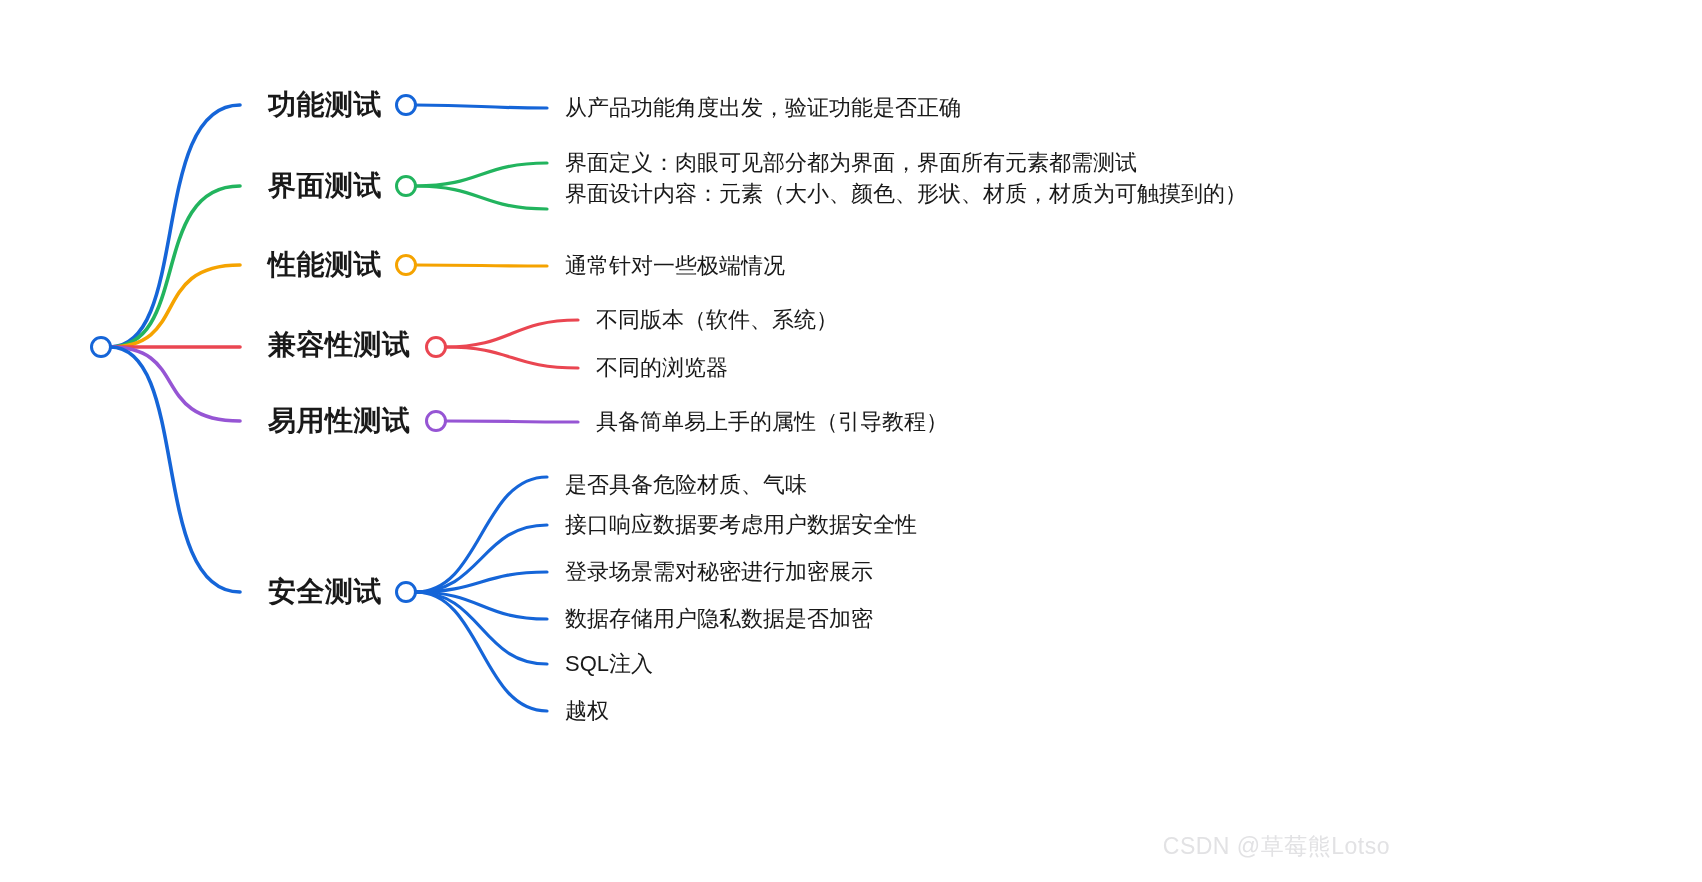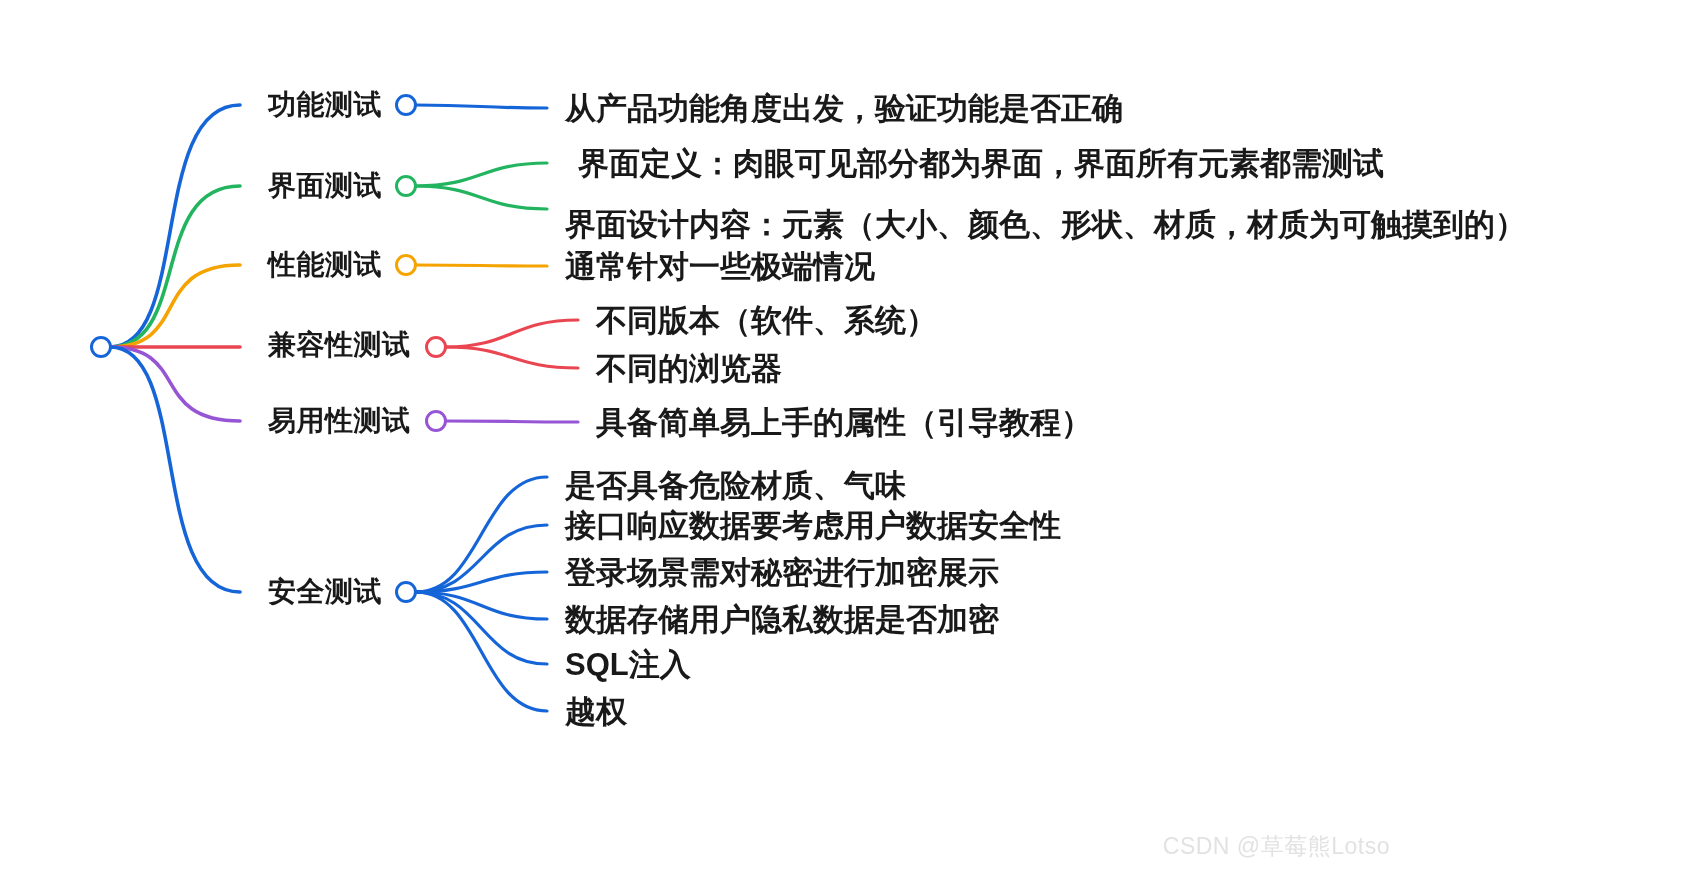--- a/index.html
+++ b/index.html
@@ -12,21 +12,21 @@
   svg{position:absolute;left:0;top:0;width:1702px;height:882px;overflow:visible;}
   .label{
     position:absolute;white-space:nowrap;color:#191919;
     font-size:27px;line-height:1;
   }
   .branch-label{
     font-weight:bold;font-size:28px;letter-spacing:0.5px;
     transform:translateY(-50%);
   }
   .leaf-label{
-    font-weight:700;font-size:31px;
+    font-weight:400;font-size:22px;
     transform:translateY(-50%);
   }
   .watermark{
     position:absolute;right:16px;bottom:20px;
     color:#e2e2e4;font-size:23px;white-space:nowrap;
     letter-spacing:0.5px;
   }
 </style>
 </head>
 <body>
@@ -57,22 +57,22 @@
       <path d="M 415.5 592 C 481.25 592, 481.25 572, 547 572" fill="none" stroke="#1565d8" stroke-width="3.2" stroke-linecap="round"></path>
       <path d="M 415.5 592 C 481.25 592, 481.25 619, 547 619" fill="none" stroke="#1565d8" stroke-width="3.2" stroke-linecap="round"></path>
       <path d="M 415.5 592 C 481.25 592, 481.25 664, 547 664" fill="none" stroke="#1565d8" stroke-width="3.2" stroke-linecap="round"></path>
       <path d="M 415.5 592 C 481.25 592, 481.25 711, 547 711" fill="none" stroke="#1565d8" stroke-width="3.2" stroke-linecap="round"></path>
       <circle cx="101" cy="347" r="9.5" fill="#ffffff" stroke="#1565d8" stroke-width="3"></circle>
     </svg>
   <div id="labels">
       <div class="label branch-label" style="left: 268px; top: 105px;">功能测试</div>
       <div class="label leaf-label" style="left: 565px; top: 108px;">从产品功能角度出发，验证功能是否正确</div>
       <div class="label branch-label" style="left: 268px; top: 186px;">界面测试</div>
-      <div class="label leaf-label" style="left: 565px; top: 163px; margin-left: 13px;">界面定义：肉眼可见部分都为界面，界面所有元素都需测试</div>
-      <div class="label leaf-label" style="left: 565px; top: 224px;">界面设计内容：元素（大小、颜色、形状、材质，材质为可触摸到的）</div>
+      <div class="label leaf-label" style="left: 565px; top: 163px;">界面定义：肉眼可见部分都为界面，界面所有元素都需测试</div>
+      <div class="label leaf-label" style="left: 565px; top: 194px;">界面设计内容：元素（大小、颜色、形状、材质，材质为可触摸到的）</div>
       <div class="label branch-label" style="left: 268px; top: 265px;">性能测试</div>
       <div class="label leaf-label" style="left: 565px; top: 266px;">通常针对一些极端情况</div>
       <div class="label branch-label" style="left: 268px; top: 347px; font-family: Liberation Mono, monospace;">兼容性测试</div>
       <div class="label leaf-label" style="left: 596px; top: 320px;">不同版本（软件、系统）</div>
       <div class="label leaf-label" style="left: 596px; top: 368px;">不同的浏览器</div>
       <div class="label branch-label" style="left: 268px; top: 421px;">易用性测试</div>
       <div class="label leaf-label" style="left: 596px; top: 422px;">具备简单易上手的属性（引导教程）</div>
       <div class="label branch-label" style="left: 268px; top: 592px; text-align: center;">安全测试</div>
       <div class="label leaf-label" style="left: 565px; top: 477px; margin-top: 8px;">是否具备危险材质、气味</div>
       <div class="label leaf-label" style="left: 565px; top: 525px;">接口响应数据要考虑用户数据安全性</div>

